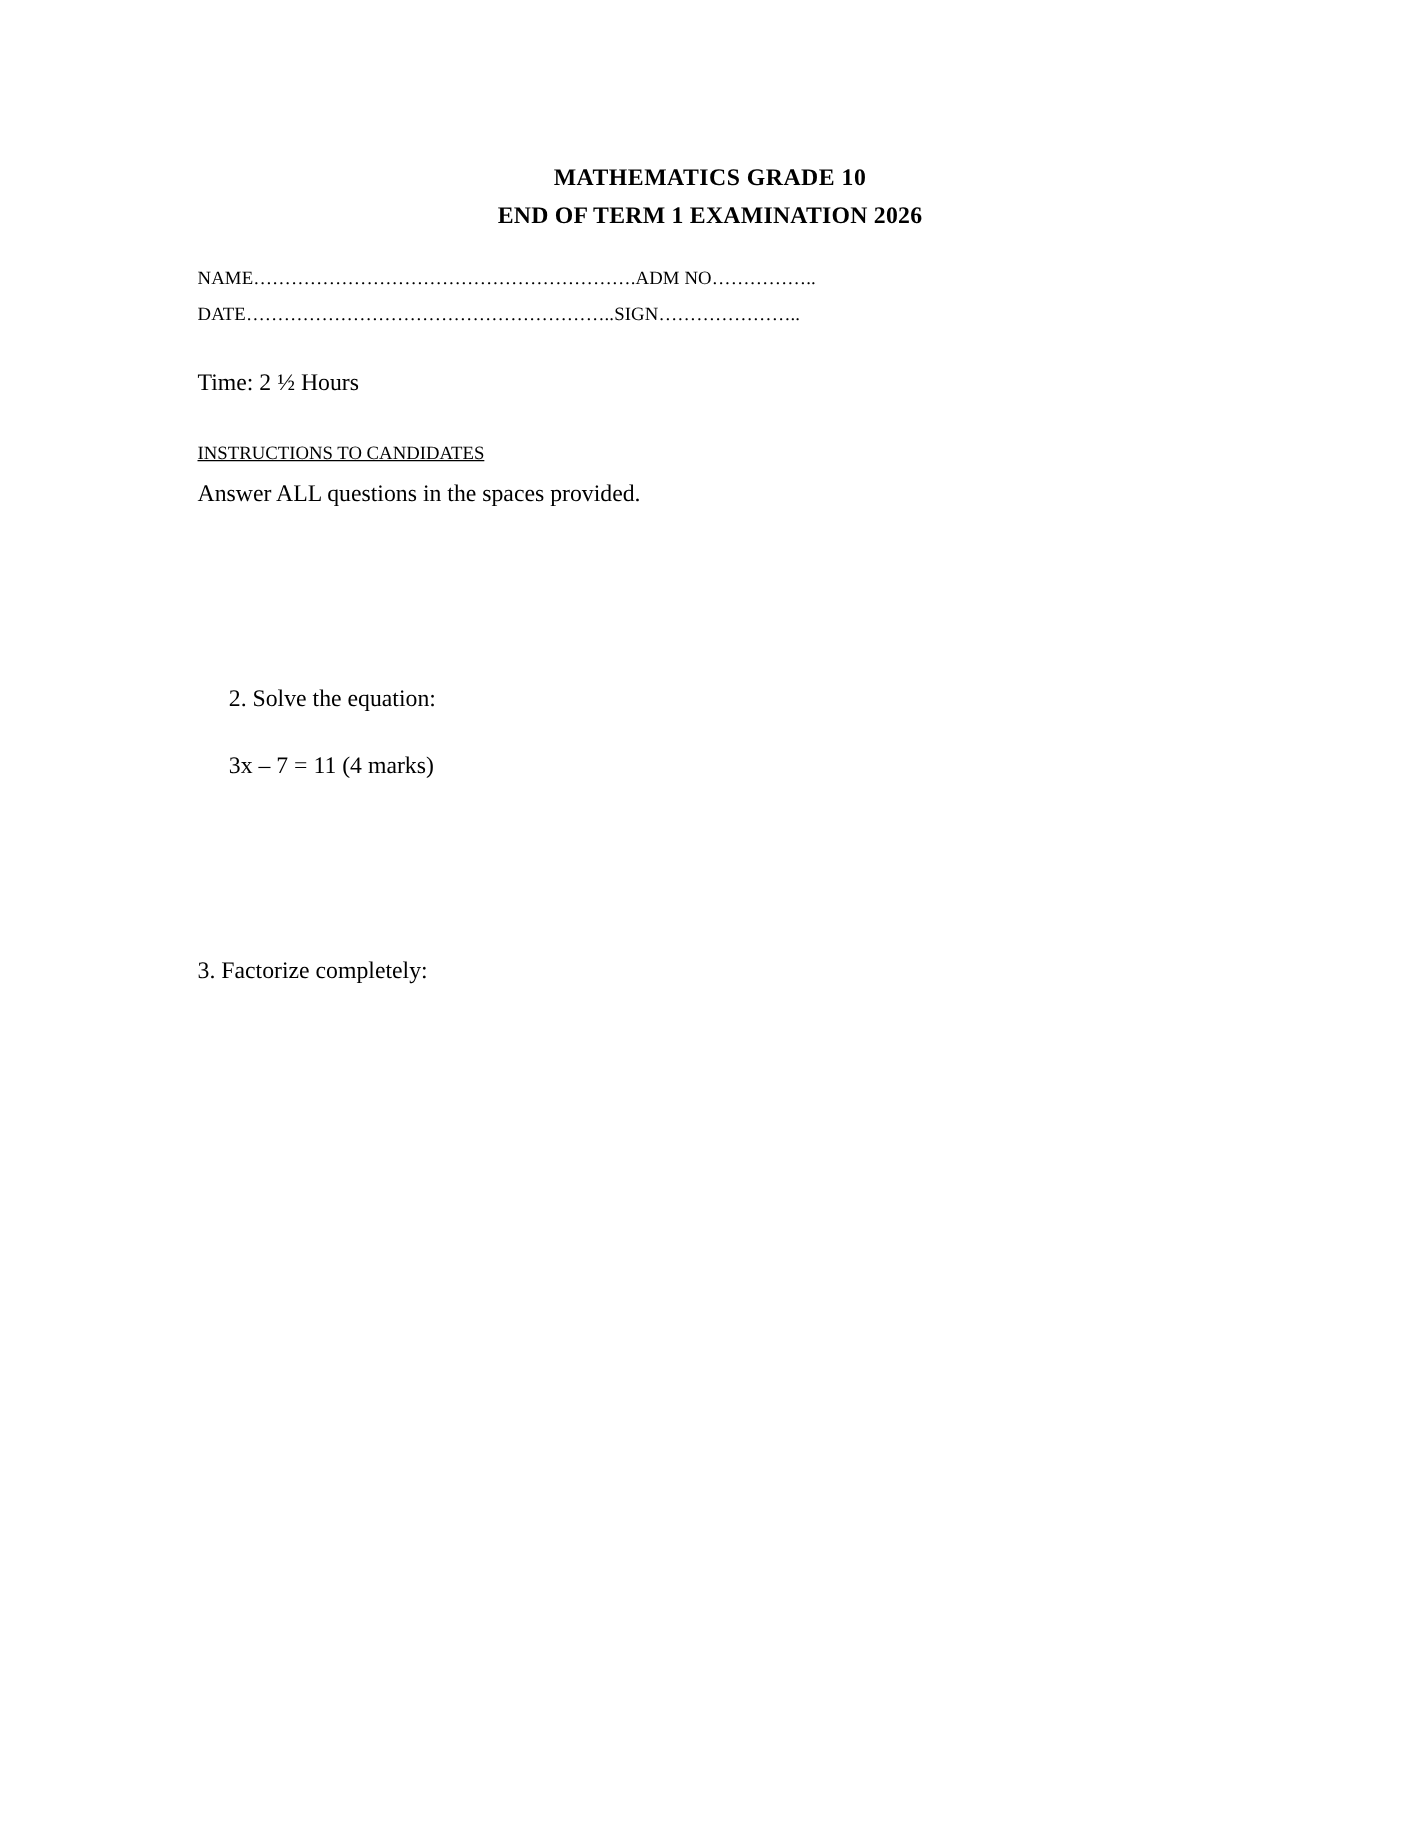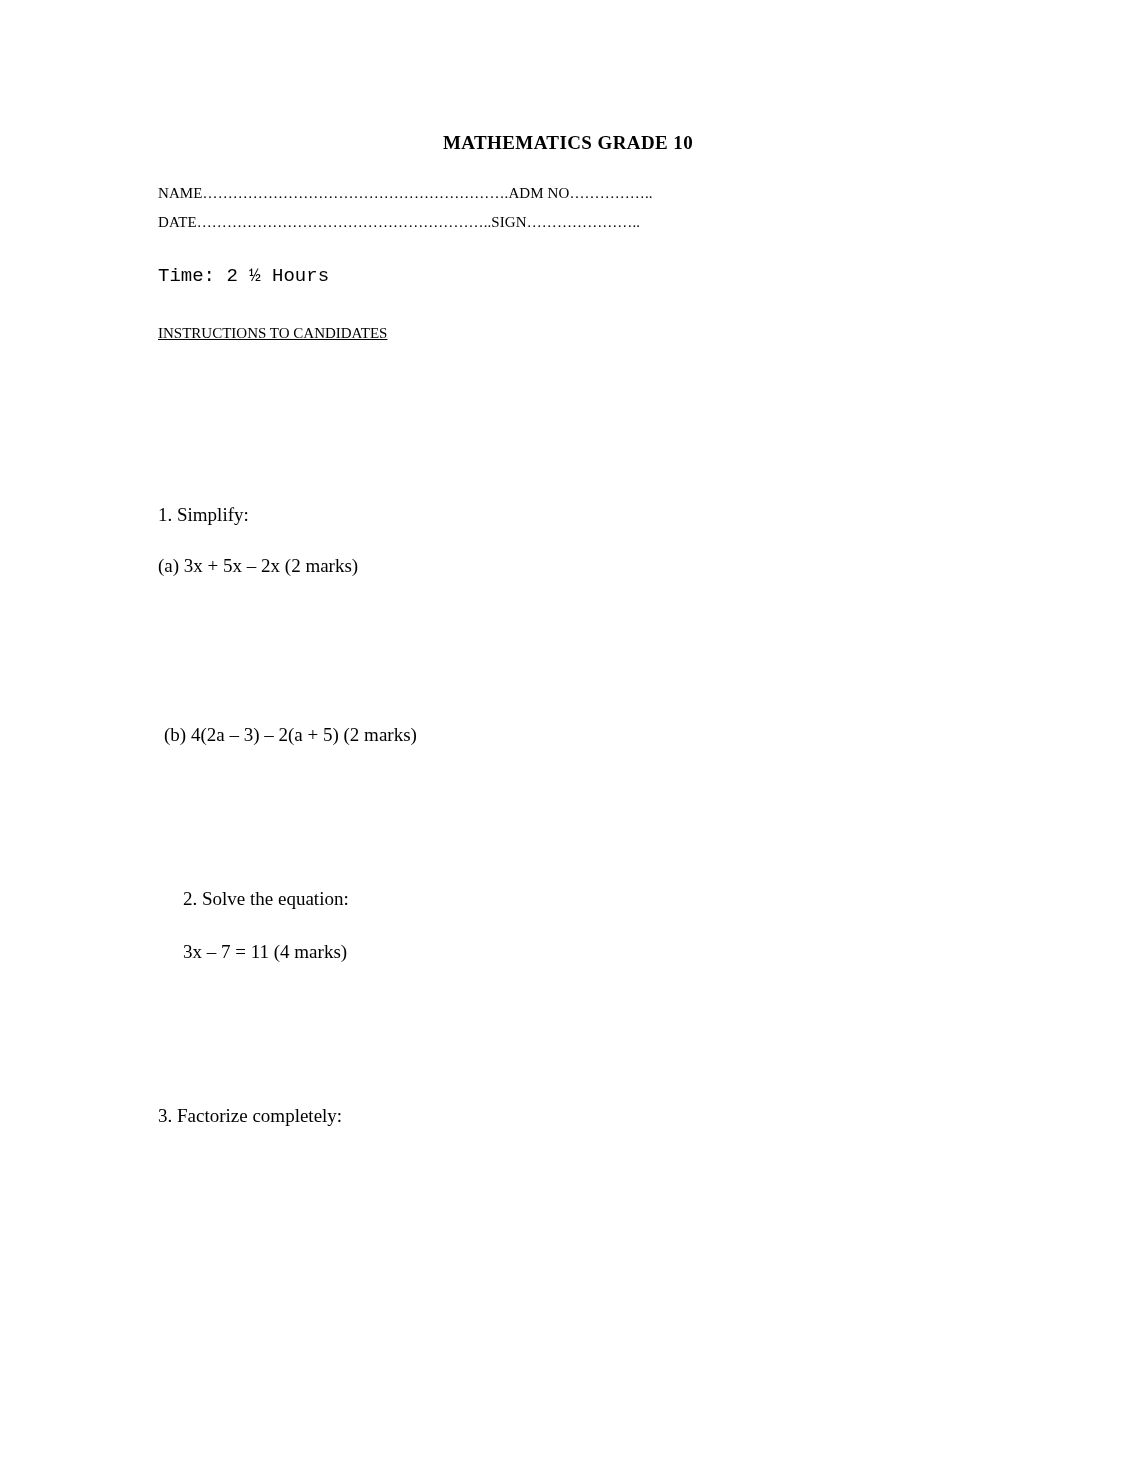--- a/index.html
+++ b/index.html
@@ -50,21 +50,20 @@
   }
   .field-row.second {
     margin-top: 12px;
   }
   .plain {
     font-size: 19px;
     line-height: 29px;
   }
   .time-row {
     margin-top: 31px;
-    font-family: Liberation Mono, monospace;
   }
   .instructions-heading {
     margin-top: 28px;
     text-decoration: underline;
     font-size: 15px;
   }
   .instructions-body {
     margin-top: 3px;
     font-size: 19px;
   }
@@ -90,35 +89,31 @@
   .q-sub { margin-top: 24px; }
 </style>
 </head>
 <body>
 
 <div class="page">
   <div class="content">
 
     <div class="title-block">
       <div class="title-line first">MATHEMATICS   GRADE 10</div>
+      <div class="title-line">END OF TERM 1 EXAMINATION 2026</div>
     </div>
 
     <div class="field-row">NAME…………………………………………………….ADM NO……………..</div>
     <div class="field-row second">DATE…………………………………………………..SIGN…………………..</div>
 
     <div class="plain time-row">Time: 2 ½ Hours</div>
 
     <div class="plain instructions-heading">INSTRUCTIONS TO CANDIDATES</div>
+    <div class="plain instructions-body">Answer ALL questions in the spaces provided.</div>
 
-    <div class="q-block q1">
-      <div class="q-stem plain indent-1">1. Simplify:</div>
-      <div class="q-part plain indent-1">(a) 3x + 5x – 2x (2 marks)</div>
-      <div class="spacer-xl"></div>
-      <div class="plain indent-2">(b) 4(2a – 3) – 2(a + 5)  (2 marks)</div>
-    </div>
 
     <div class="q-block q2">
       <div class="q-stem plain indent-1">2. Solve the equation:</div>
       <div class="q-sub plain indent-1">3x – 7 = 11  (4 marks)</div>
     </div>
 
     <div class="q-block q3">
       <div class="q-stem plain indent-1">3. Factorize completely:</div>
     </div>
 

